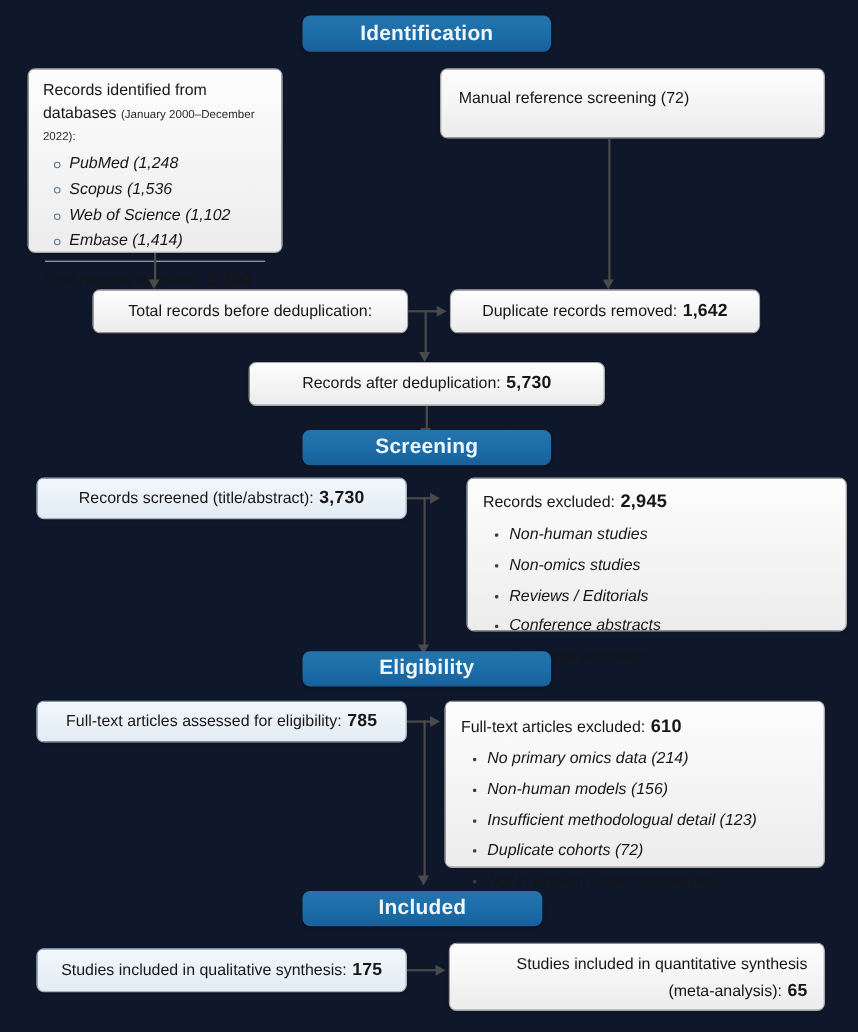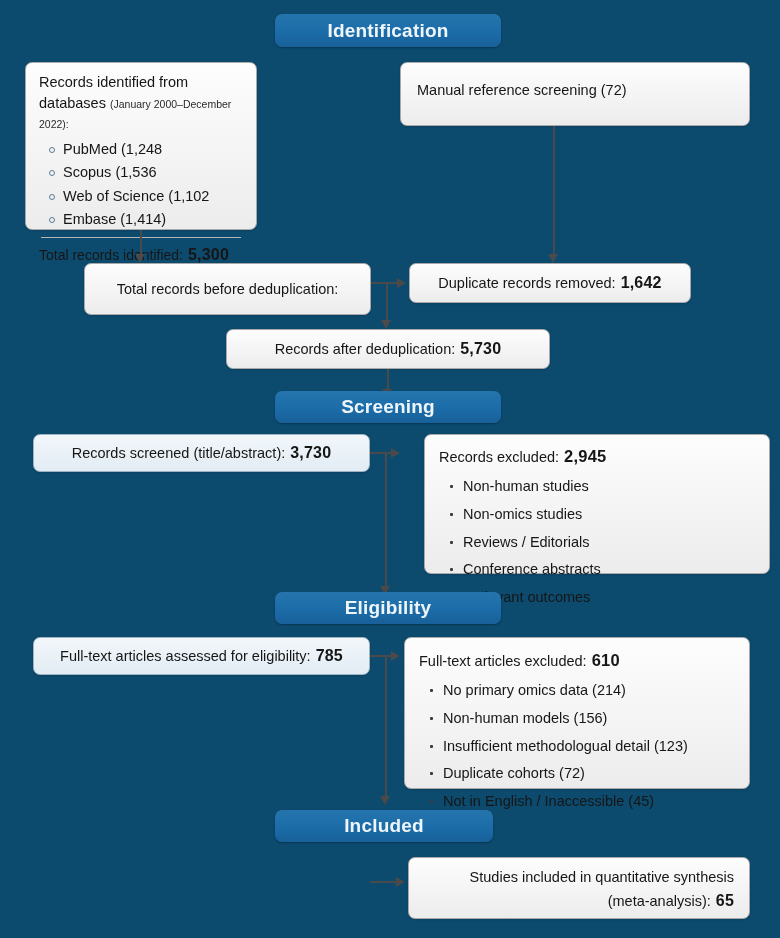--- a/index.html
+++ b/index.html
@@ -9,21 +9,21 @@
   }
   body {
     font-family: "Liberation Sans", sans-serif;
     color: #1a1a1a;
     -webkit-font-smoothing: antialiased;
   }
   #diagram {
     position: relative;
     width: 780px;
     height: 938px;
-    background: #0c4a6e;
+    background: #0f172a;
     overflow: hidden;
   }
 
   
   .banner {
     position: absolute;
     background: linear-gradient(180deg, #2574ad 0%, #1b6ca8 55%, #186099 100%);
     border-radius: 7px;
     color: #eef6fb;
     font-size: 19px;
@@ -78,20 +78,21 @@
   .small-note {
     font-size: 10.5px;
     color: #2a2a2a;
   }
 
   
   ul.blist {
     list-style: none;
     margin: 5px 0 0 0;
     padding: 0 0 0 9px;
+    font-style: italic;
   }
   ul.blist li {
     position: relative;
     padding-left: 15px;
     margin-bottom: 3px;
     font-size: 14.5px;
   }
   ul.blist.hollow li::before {
     content: "";
     position: absolute;
@@ -183,21 +184,21 @@
       <div style="margin-top:7px;">Manual reference screening (72)</div>
     </div>
   </div>
 
   <div class="conn v" style="left:140px; top:230px; height:27px;"></div>
   <div class="arrow-down" style="left:135px; top:254px;"></div>
 
   <div class="conn v" style="left:553px; top:126px; height:130px;"></div>
   <div class="arrow-down" style="left:548px; top:254px;"></div>
 
-  <div class="box center" style="left:84px; top:263px; width:287px; height:52px;">
+  <div class="box center" style="left:84px; top:263px; width:287px; height:40px;">
     <div class="inner">
       <span>Total records before deduplication:</span>
     </div>
   </div>
 
   <div class="box center" style="left:409px; top:263px; width:282px; height:40px;">
     <div class="inner">
       <span>Duplicate records removed:</span>
         <span class="num">1,642</span>
     </div>
@@ -277,20 +278,26 @@
 
   <div class="conn h" style="left:370px; top:655px; width:22px;"></div>
   <div class="arrow-right" style="left:391px; top:650.5px;"></div>
   <div class="conn v" style="left:385px; top:655px; height:143px;"></div>
   <div class="arrow-down" style="left:380px; top:796px;"></div>
 
   <div class="banner" style="left:275px; top:810px; width:218px; height:32px;">
     <span>Included</span>
   </div>
 
+  <div class="box center tinted" style="left:33px; top:862px; width:337px; height:40px;">
+    <div class="inner">
+      <span>Studies included in qualitative synthesis:</span>
+        <span class="num">175</span>
+    </div>
+  </div>
 
   <div class="box" style="left:408px; top:857px; width:342px; height:62px;text-align:right;">
     <div class="inner vcenter" style="padding:9px 15px;">
       <div>Studies included in quantitative synthesis</div>
       <div style="margin-top:2px;">
         <span>(meta-analysis):</span><span class="num">65</span>
       </div>
     </div>
   </div>
 

